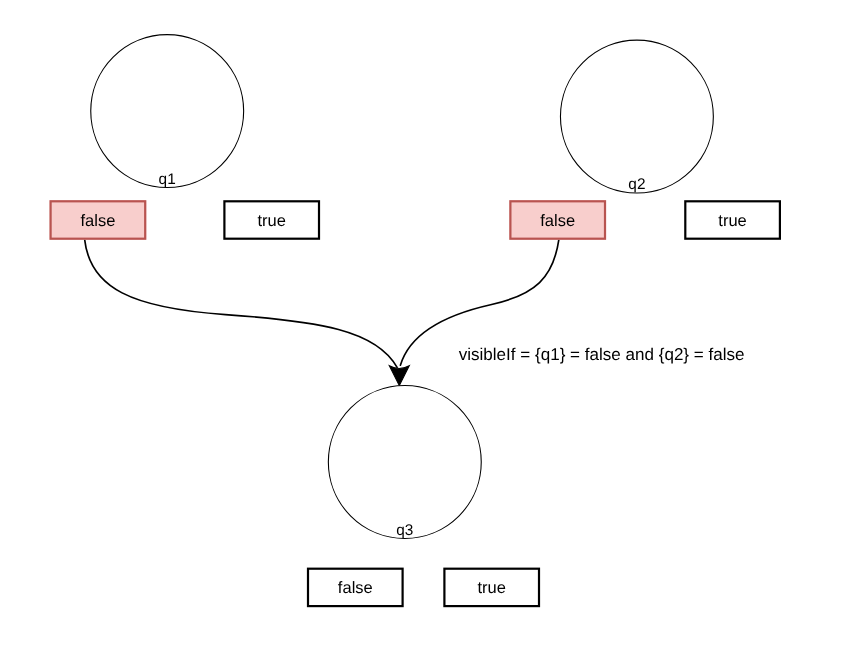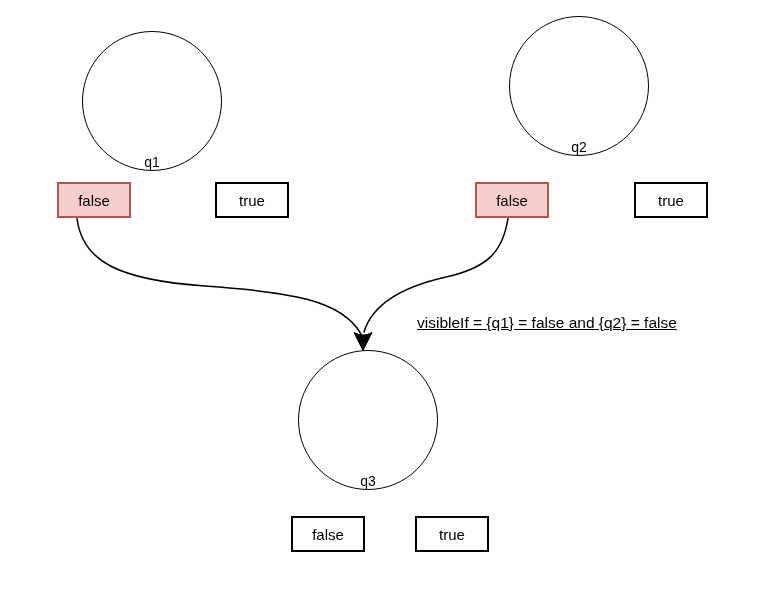--- a/index.html
+++ b/index.html
@@ -31,50 +31,48 @@
     width: 140px; height: 140px;
     border: 1.5px solid var(--shape-stroke);
     border-radius: 50%;
     background: var(--background);
     display: flex;
     align-items: flex-end;
     justify-content: center;
     font-size: 14px;
   }
   .node-q1 { left: 82px;  top: 31px; }
-  .node-q2 { left: 509px; top: 16px; }
+  .node-q2 { left: 509px; top: 36px; }
   .node-q3 { left: 298px; top: 350px; }
   .opt-box {
     position: absolute;
-    width: 74px; height: 36px;
+    width: 88px; height: 36px;
     border: 2px solid var(--shape-stroke);
     background: var(--background);
     display: flex;
     align-items: center;
     justify-content: center;
     font-size: 15px;
-    margin-left: 12px;
   }
   .opt-box.selected {
     background: var(--selected-fill);
     border-color: var(--selected-stroke);
   }
   .opt-q1-false { left: 45px;  top: 182px; }
   .opt-q1-true  { left: 203px; top: 182px; }
   .opt-q2-false { left: 463px; top: 182px; }
   .opt-q2-true  { left: 622px; top: 182px; }
   .opt-q3-false { left: 279px; top: 516px; }
   .opt-q3-true  { left: 403px; top: 516px; }
   .annotation {
     position: absolute;
     left: 417px;
     top: 314px;
     font-size: 15.5px;
     white-space: nowrap;
-    text-decoration: underline;
   }
 </style>
 </head>
 <body>
 
 <div class="canvas">
 
   <svg class="edges" viewBox="0 0 767 602" xmlns="http://www.w3.org/2000/svg">
     <path d="M77,218 C82,262 120,280 205,286 C290,292 342,300 361,334" fill="none" stroke="var(--edge-color)" stroke-width="1.5" stroke-linecap="round"></path>
     <path d="M508,218 C503,252 487,268 446,277 C406,286 373,302 364,332" fill="none" stroke="var(--edge-color)" stroke-width="1.5" stroke-linecap="round"></path>

